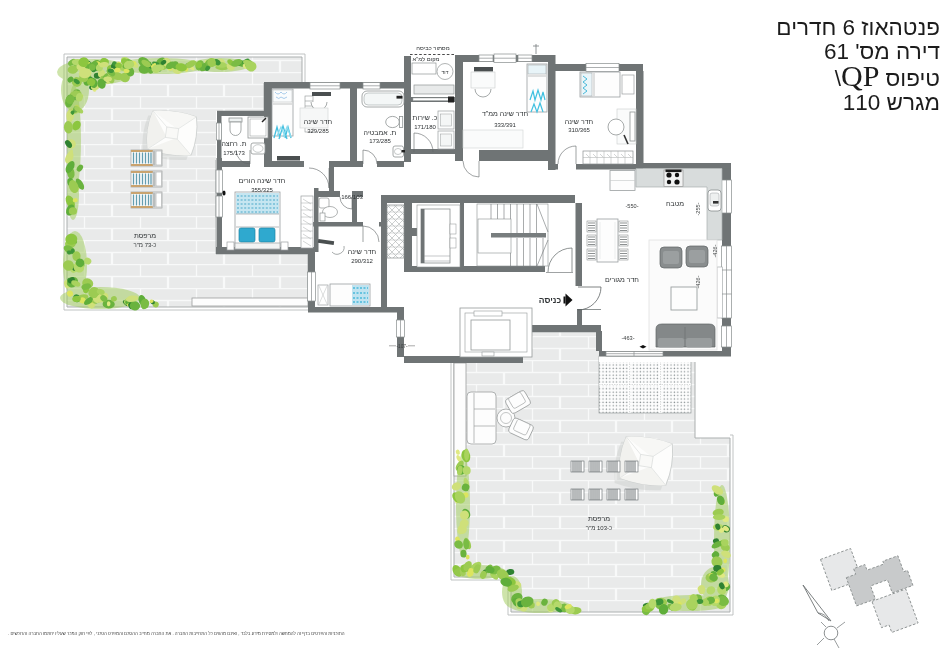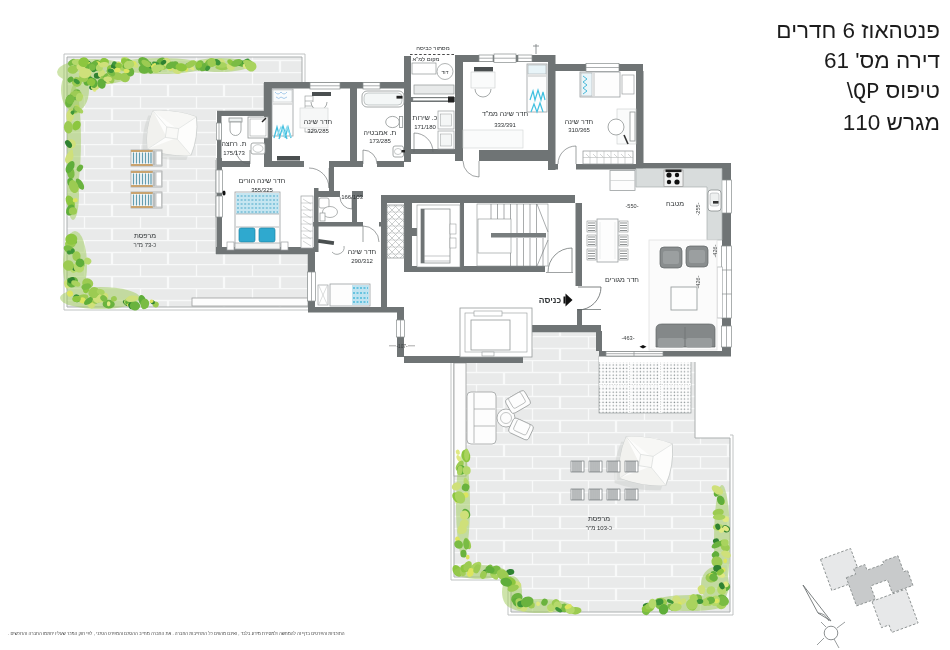--- a/index.html
+++ b/index.html
@@ -1,20 +1,20 @@
 <!DOCTYPE html>
 <html><head>
 <meta charset="utf-8">
 <style>
 html,body{margin:0;padding:0;background:#fff;width:950px;height:650px;overflow:hidden;
 font-family:"Liberation Sans",sans-serif;}
 #page{position:relative;width:950px;height:650px;}
 .title{position:absolute;right:10px;top:16px;text-align:right;color:#1c1c1c;
-font-size:22.5px;line-height:30px;}
-.serifqp{font-family:Liberation Mono, monospace;font-size:22px;}
+font-size:22.5px;line-height:24px;}
+.serifqp{font-family:Liberation Serif, serif;font-size:30px;}
 .disc{position:absolute;left:8px;top:631px;width:492px;color:#3a3a3a;font-size:6.4px;
 text-align:left;white-space:nowrap;transform:scale(0.686);transform-origin:0 0;}
 svg text{font-family:"Liberation Sans",sans-serif;fill:#2e3234;}
 .rl{font-size:7px;}
 .rn{font-size:6px;}
 .dm{font-size:5.6px;fill:#3a3d3e;}
 .tn{font-size:5.8px;}
 </style>
 </head>
 <body>

